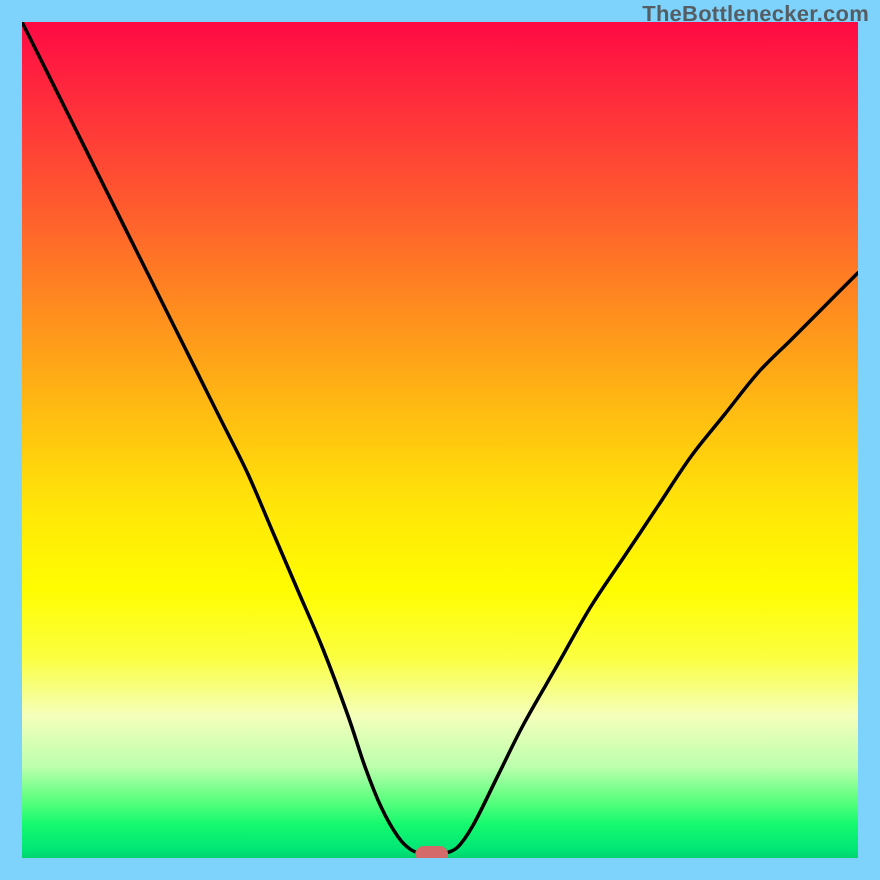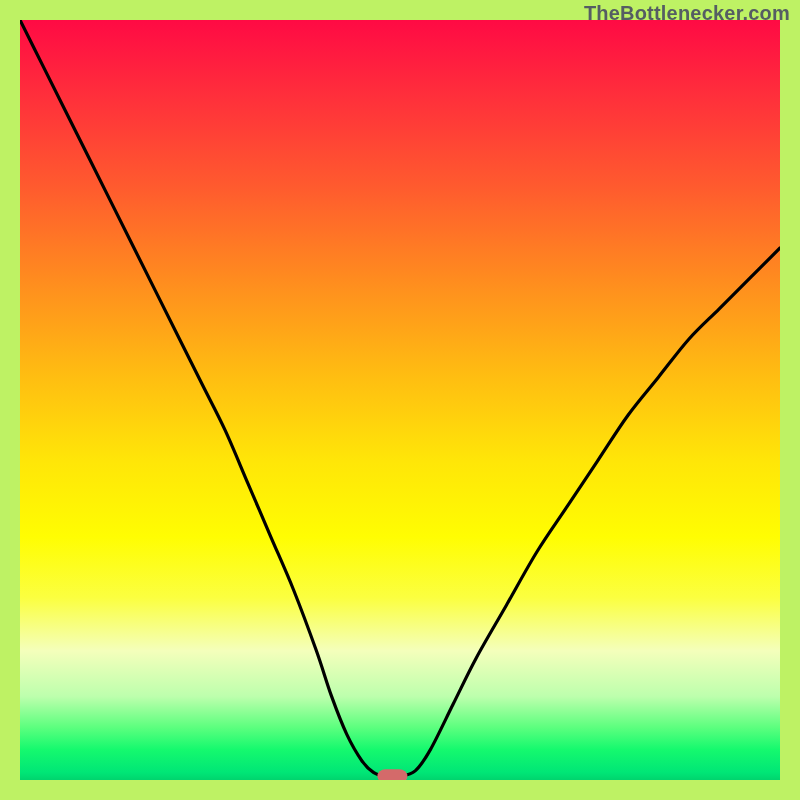--- a/index.html
+++ b/index.html
@@ -7,21 +7,21 @@
     padding: 0;
     width: 800px;
     height: 800px;
     background: #000;
     overflow: hidden;
   }
   .stage {
     position: relative;
     width: 800px;
     height: 800px;
-    background: #bef264;
+    background: #7dd3fc;
   }
   .plot {
     position: absolute;
     left: 20px;
     top: 20px;
     width: 760px;
     height: 760px;
     
     background: linear-gradient(to bottom,
       #ff0a44 0%,

